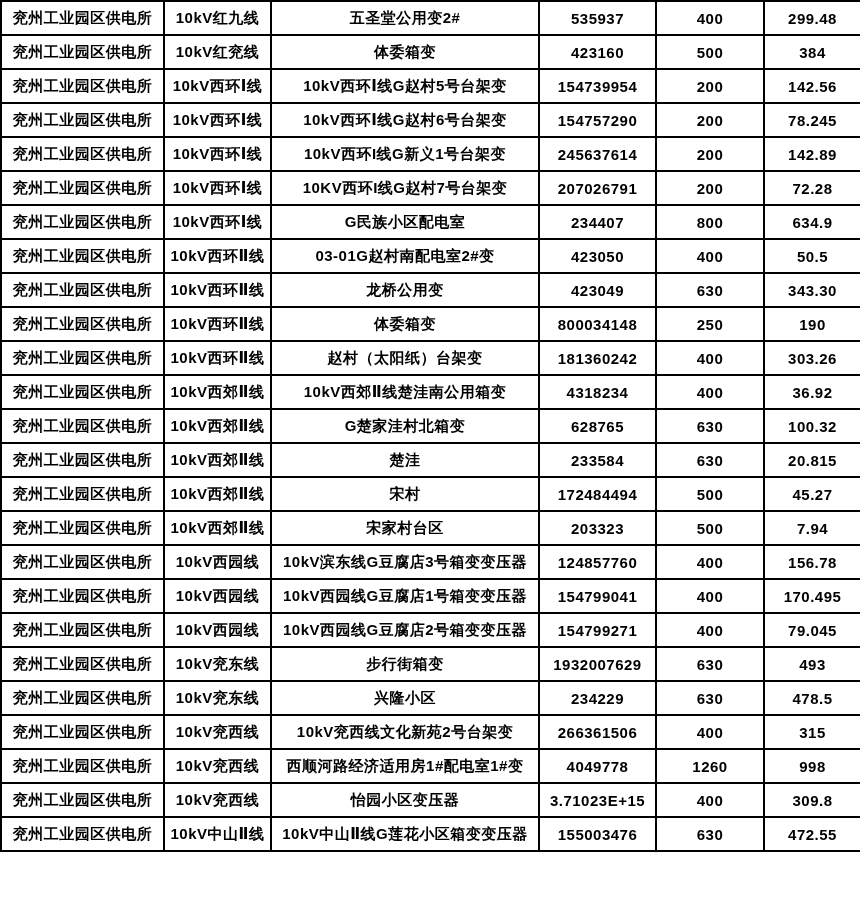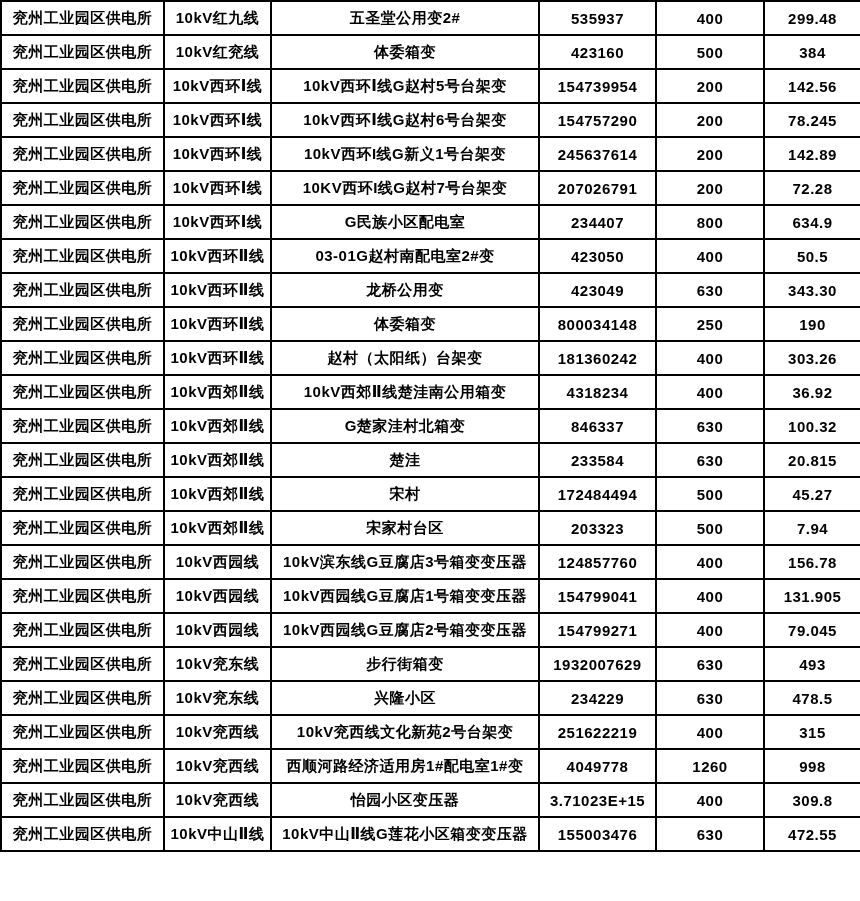--- a/index.html
+++ b/index.html
@@ -143,21 +143,21 @@
         <td>10kV西郊Ⅱ线</td>
         <td>10kV西郊Ⅱ线楚洼南公用箱变</td>
         <td>4318234</td>
         <td>400</td>
         <td>36.92</td>
       </tr>
       <tr>
         <td>兖州工业园区供电所</td>
         <td>10kV西郊Ⅱ线</td>
         <td>G楚家洼村北箱变</td>
-        <td>846337</td>
+        <td>628765</td>
         <td>630</td>
         <td>100.32</td>
       </tr>
       <tr>
         <td>兖州工业园区供电所</td>
         <td>10kV西郊Ⅱ线</td>
         <td>楚洼</td>
         <td>233584</td>
         <td>630</td>
         <td>20.815</td>
@@ -185,21 +185,21 @@
         <td>124857760</td>
         <td>400</td>
         <td>156.78</td>
       </tr>
       <tr>
         <td>兖州工业园区供电所</td>
         <td>10kV西园线</td>
         <td>10kV西园线G豆腐店1号箱变变压器</td>
         <td>154799041</td>
         <td>400</td>
-        <td>131.905</td>
+        <td>170.495</td>
       </tr>
       <tr>
         <td>兖州工业园区供电所</td>
         <td>10kV西园线</td>
         <td>10kV西园线G豆腐店2号箱变变压器</td>
         <td>154799271</td>
         <td>400</td>
         <td>79.045</td>
       </tr>
       <tr>
@@ -215,21 +215,21 @@
         <td>10kV兖东线</td>
         <td>兴隆小区</td>
         <td>234229</td>
         <td>630</td>
         <td>478.5</td>
       </tr>
       <tr>
         <td>兖州工业园区供电所</td>
         <td>10kV兖西线</td>
         <td>10kV兖西线文化新苑2号台架变</td>
-        <td>251622219</td>
+        <td>266361506</td>
         <td>400</td>
         <td>315</td>
       </tr>
       <tr>
         <td>兖州工业园区供电所</td>
         <td>10kV兖西线</td>
         <td>西顺河路经济适用房1#配电室1#变</td>
         <td>4049778</td>
         <td>1260</td>
         <td>998</td>

